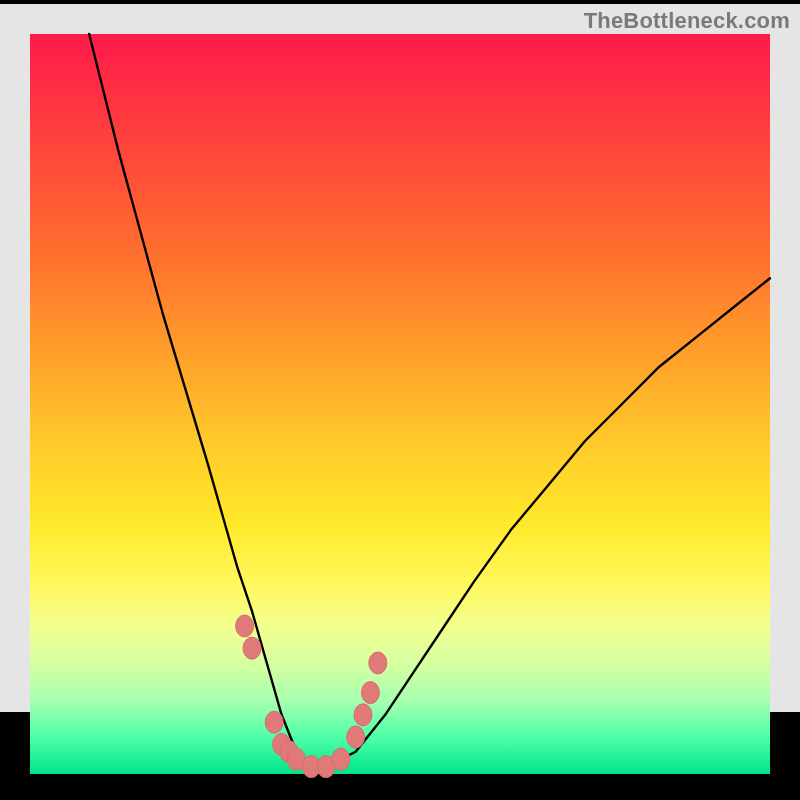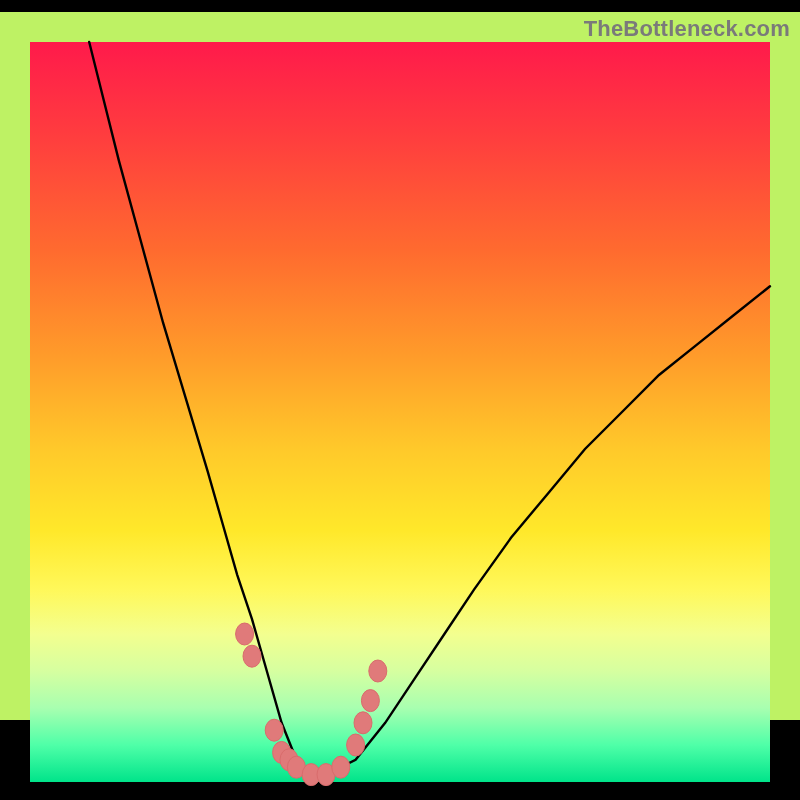--- a/index.html
+++ b/index.html
@@ -7,24 +7,24 @@
     padding: 0;
     width: 800px;
     height: 800px;
     background: #000;
     overflow: hidden;
     font-family: Arial, Helvetica, sans-serif;
   }
   .frame {
     position: absolute;
     left: 0;
-    top: 12px;
+    top: 4px;
     width: 800px;
     height: 708px;
-    background: #bef264;
+    background: #e5e5e5;
   }
   .plot {
     position: absolute;
     left: 30px;
     top: 30px;
     width: 740px;
     height: 740px;
     
     background: linear-gradient(
       to bottom,

